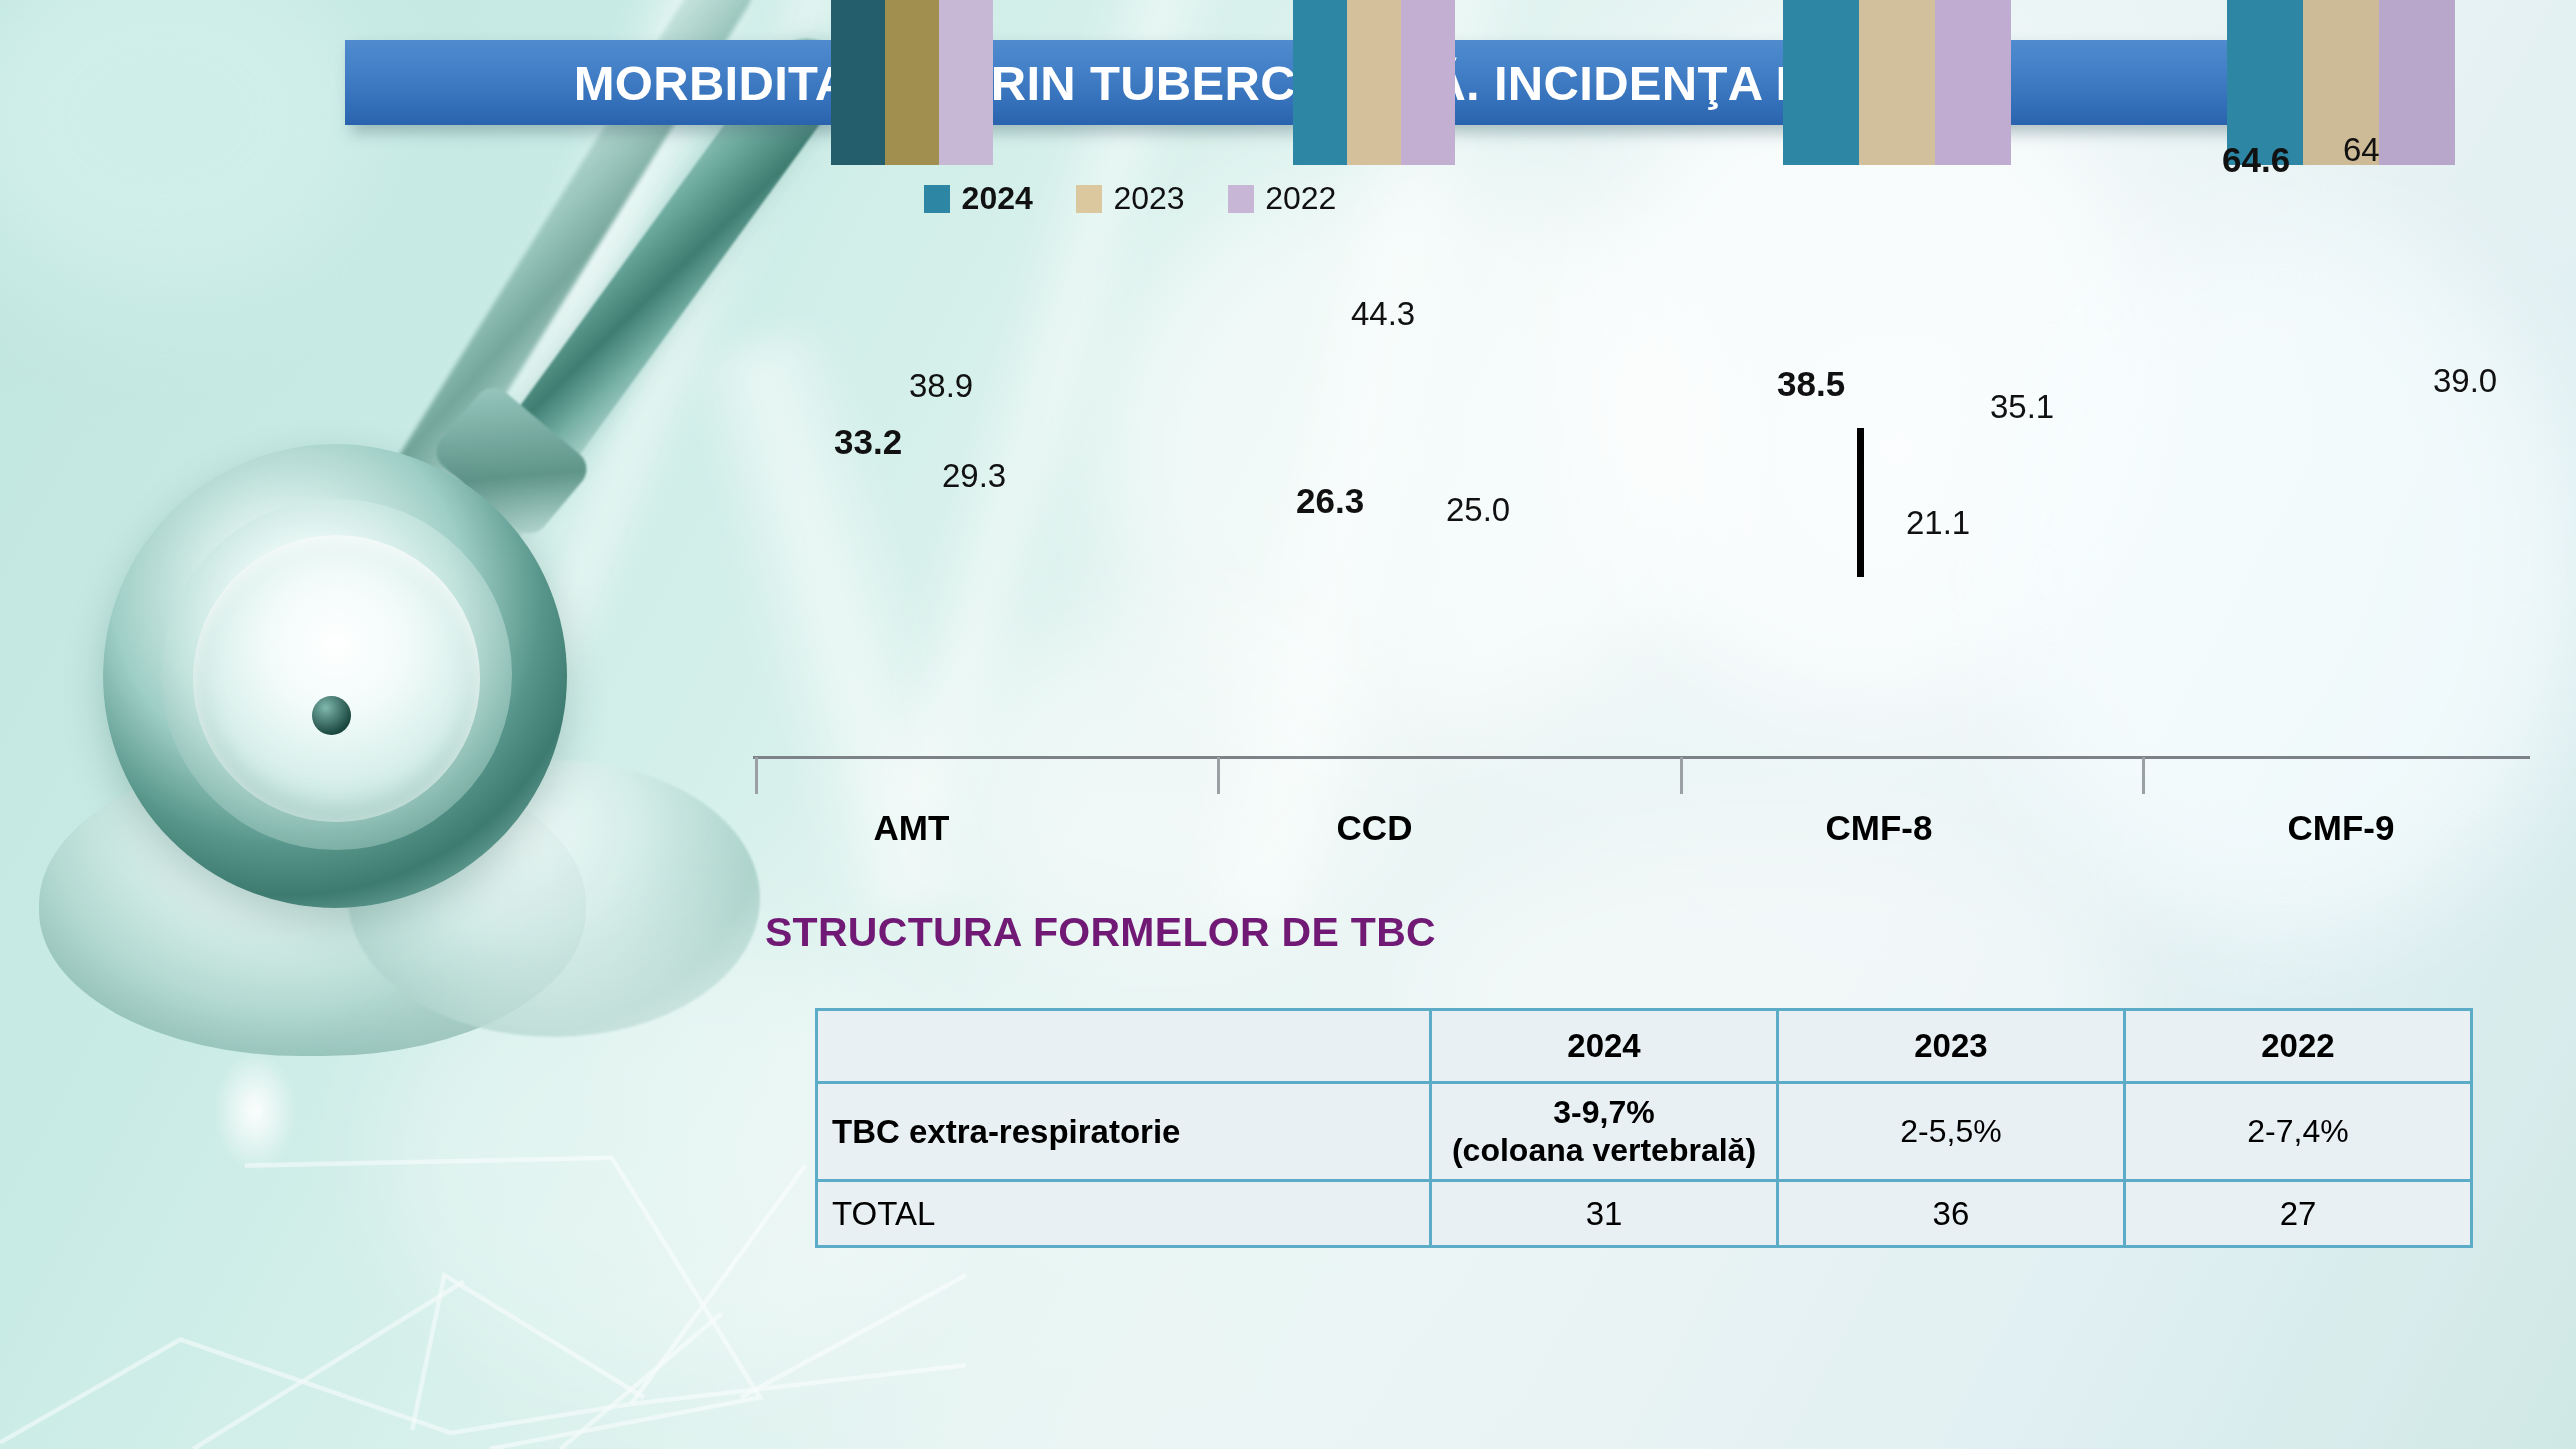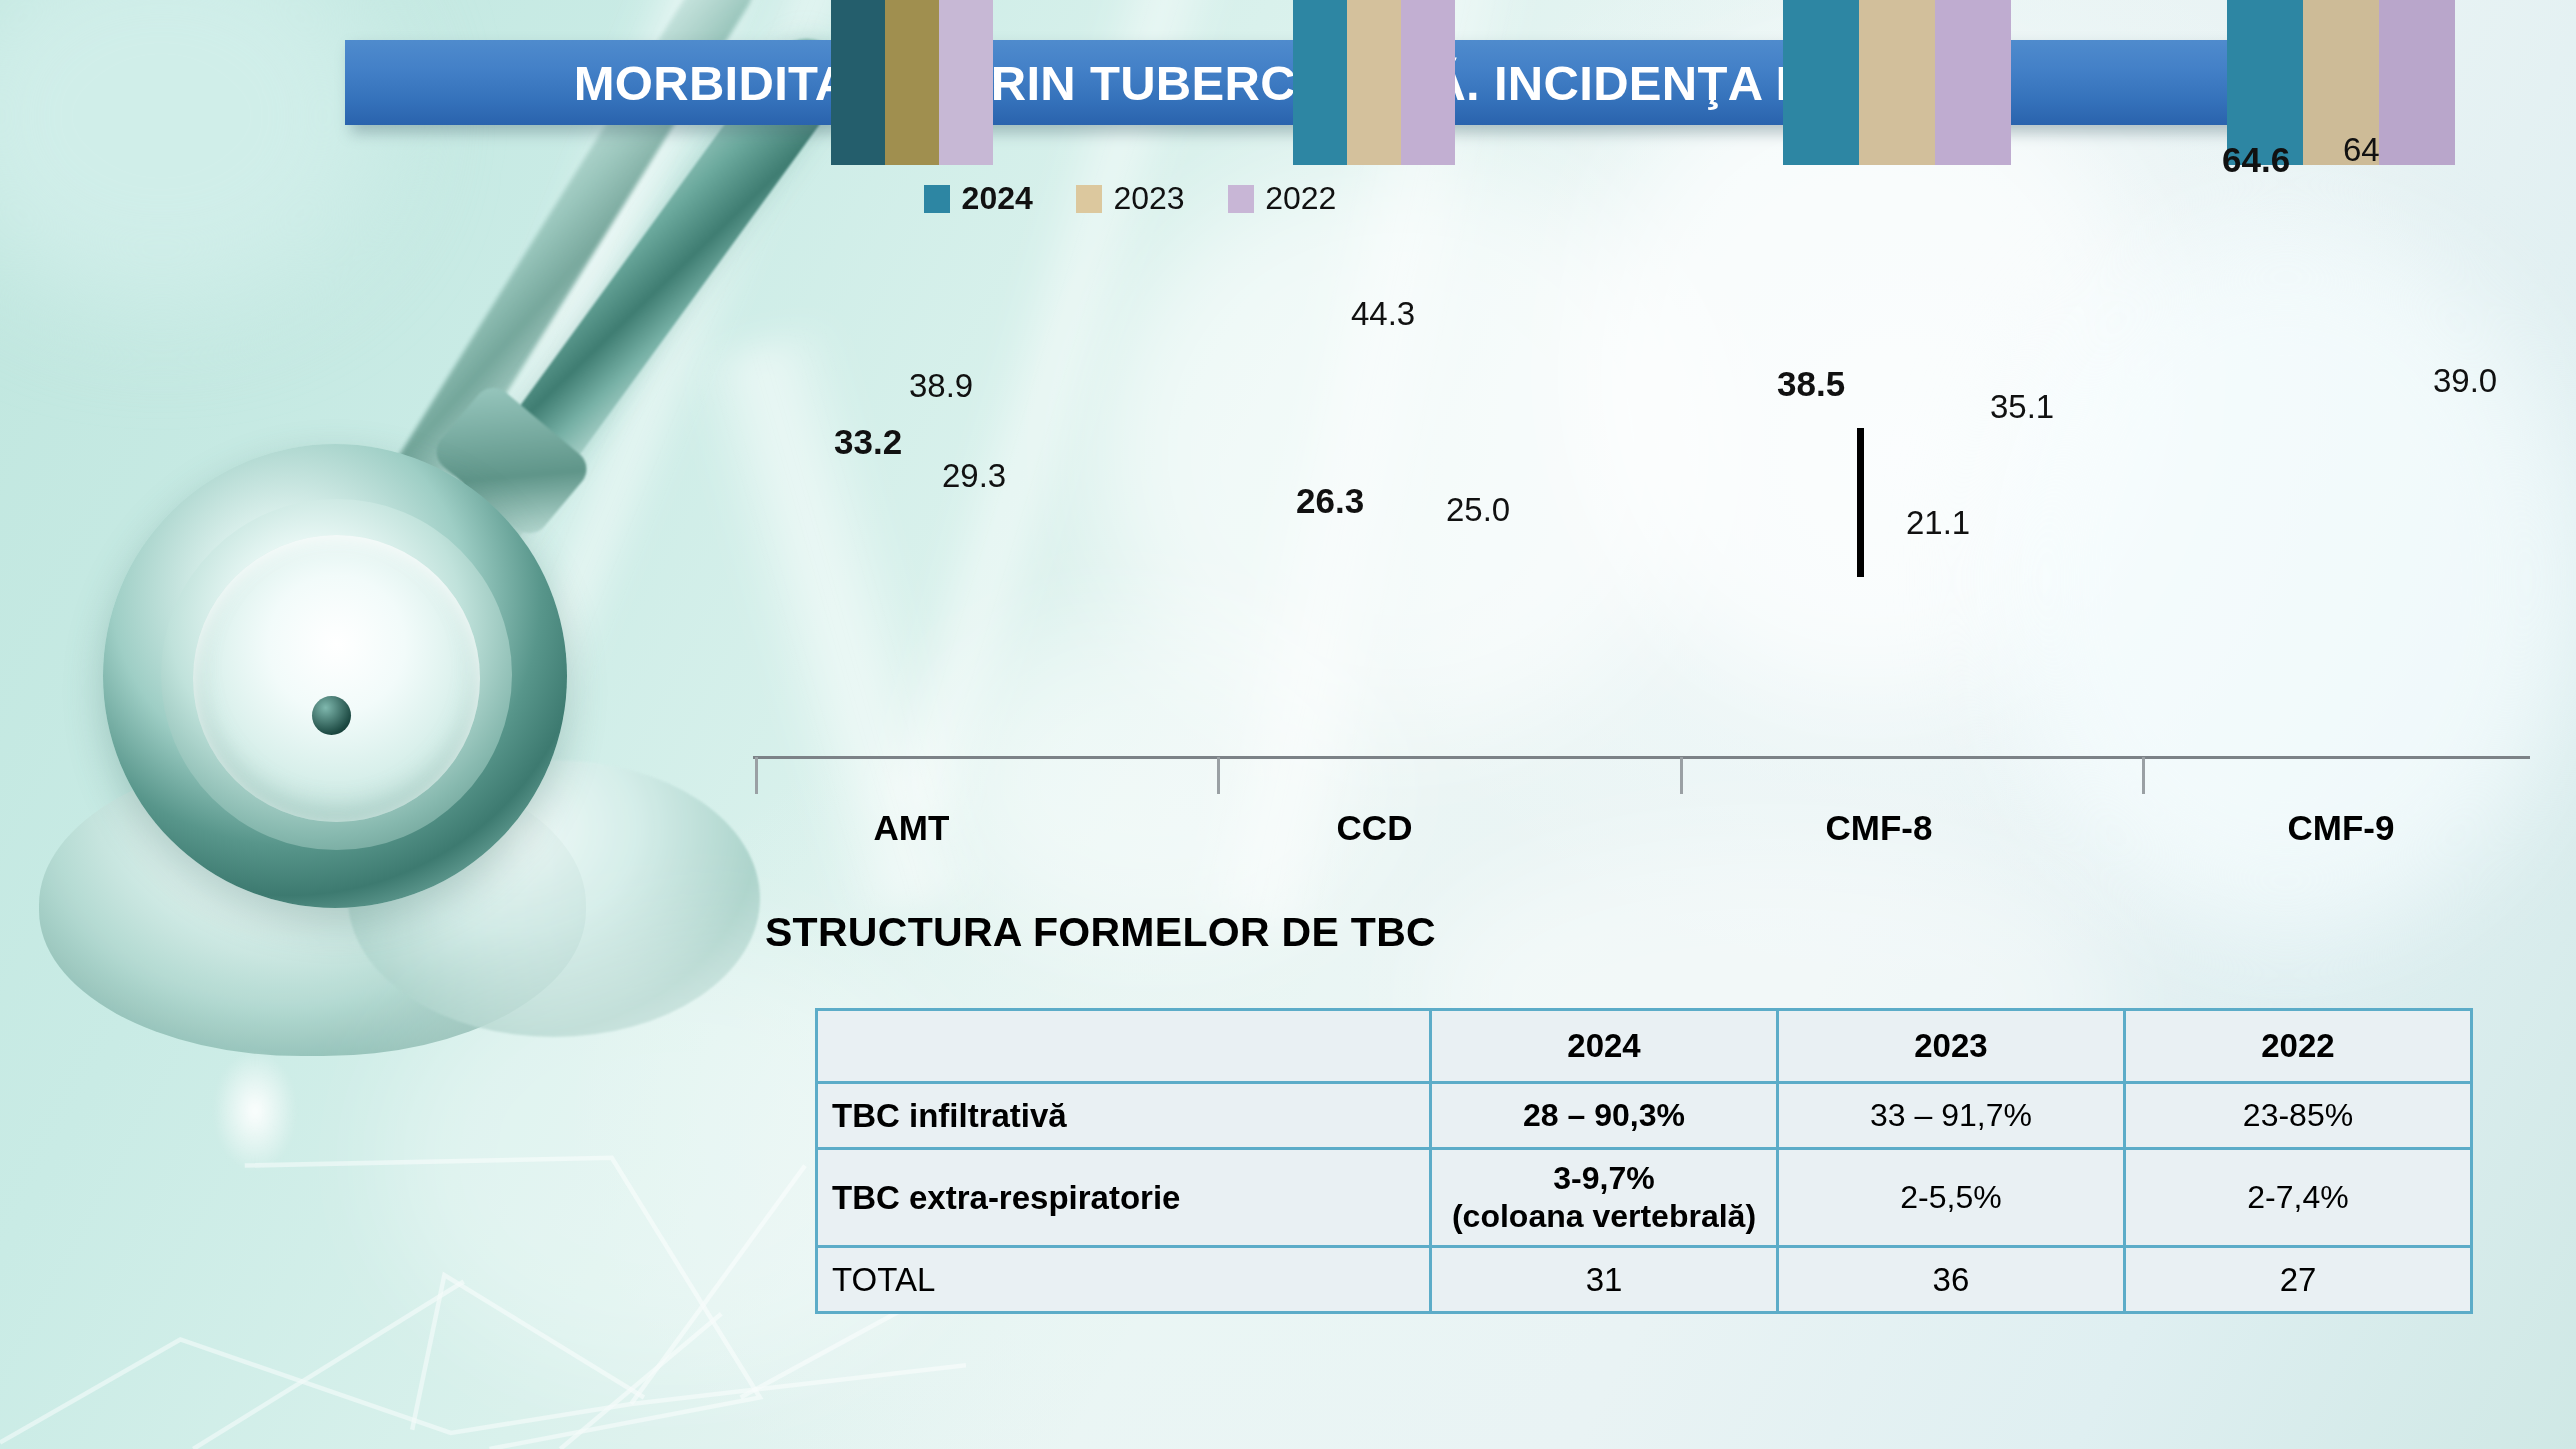--- a/index.html
+++ b/index.html
@@ -124,21 +124,21 @@
   .vlabel.b{font-weight:bold;font-size:35px;}
   .catlabel{
     position:absolute;top:808px;font-size:35px;font-weight:bold;color:#000;
     text-align:center;font-family:Liberation Sans, sans-serif;
   }
   .blackline{position:absolute;width:7px;background:#000;}
 
   
   #table-title{
     position:absolute;left:0;top:909px;width:2201px;text-align:center;z-index:7;
-    font-size:41px;font-weight:bold;color:#000000;letter-spacing:0.3px;
+    font-size:41px;font-weight:bold;color:#701a75;letter-spacing:0.3px;
     font-family:"Liberation Sans",sans-serif;
   }
   #tbl-wrap{position:absolute;left:815px;top:1008px;width:1658px;z-index:7;}
   table{border-collapse:collapse;width:100%;background:#e9f0f3;table-layout:fixed;}
   table td{
     border:3.2px solid #5cacc8;background:#e9f0f3;color:#000;
     font-family:"Liberation Sans",sans-serif;font-size:32px;
     padding:0 14px;
   }
   .col-label{width:38%;}
@@ -276,26 +276,20 @@
 <div id="tbl-wrap">
   <table>
     <tbody>
       <tr class="hdr">
         <td class="col-label"></td>
         <td class="col-y">2024</td>
         <td class="col-y">2023</td>
         <td class="col-y">2022</td>
       </tr>
 
-      <tr class="r-norm">
-        <td class="rowlabel">TBC infiltrativă</td>
-        <td class="cellval b">28 – 90,3%</td>
-        <td class="cellval">33 – 91,7%</td>
-        <td class="cellval">23-85%</td>
-      </tr>
 
 
       <tr class="r-tall">
         <td class="rowlabel">TBC extra-respiratorie</td>
         <td class="cellval b two-line" style="white-space:pre-line">3-9,7%
 (coloana vertebrală)</td>
         <td class="cellval">2-5,5%</td>
         <td class="cellval">2-7,4%</td>
       </tr>
 

